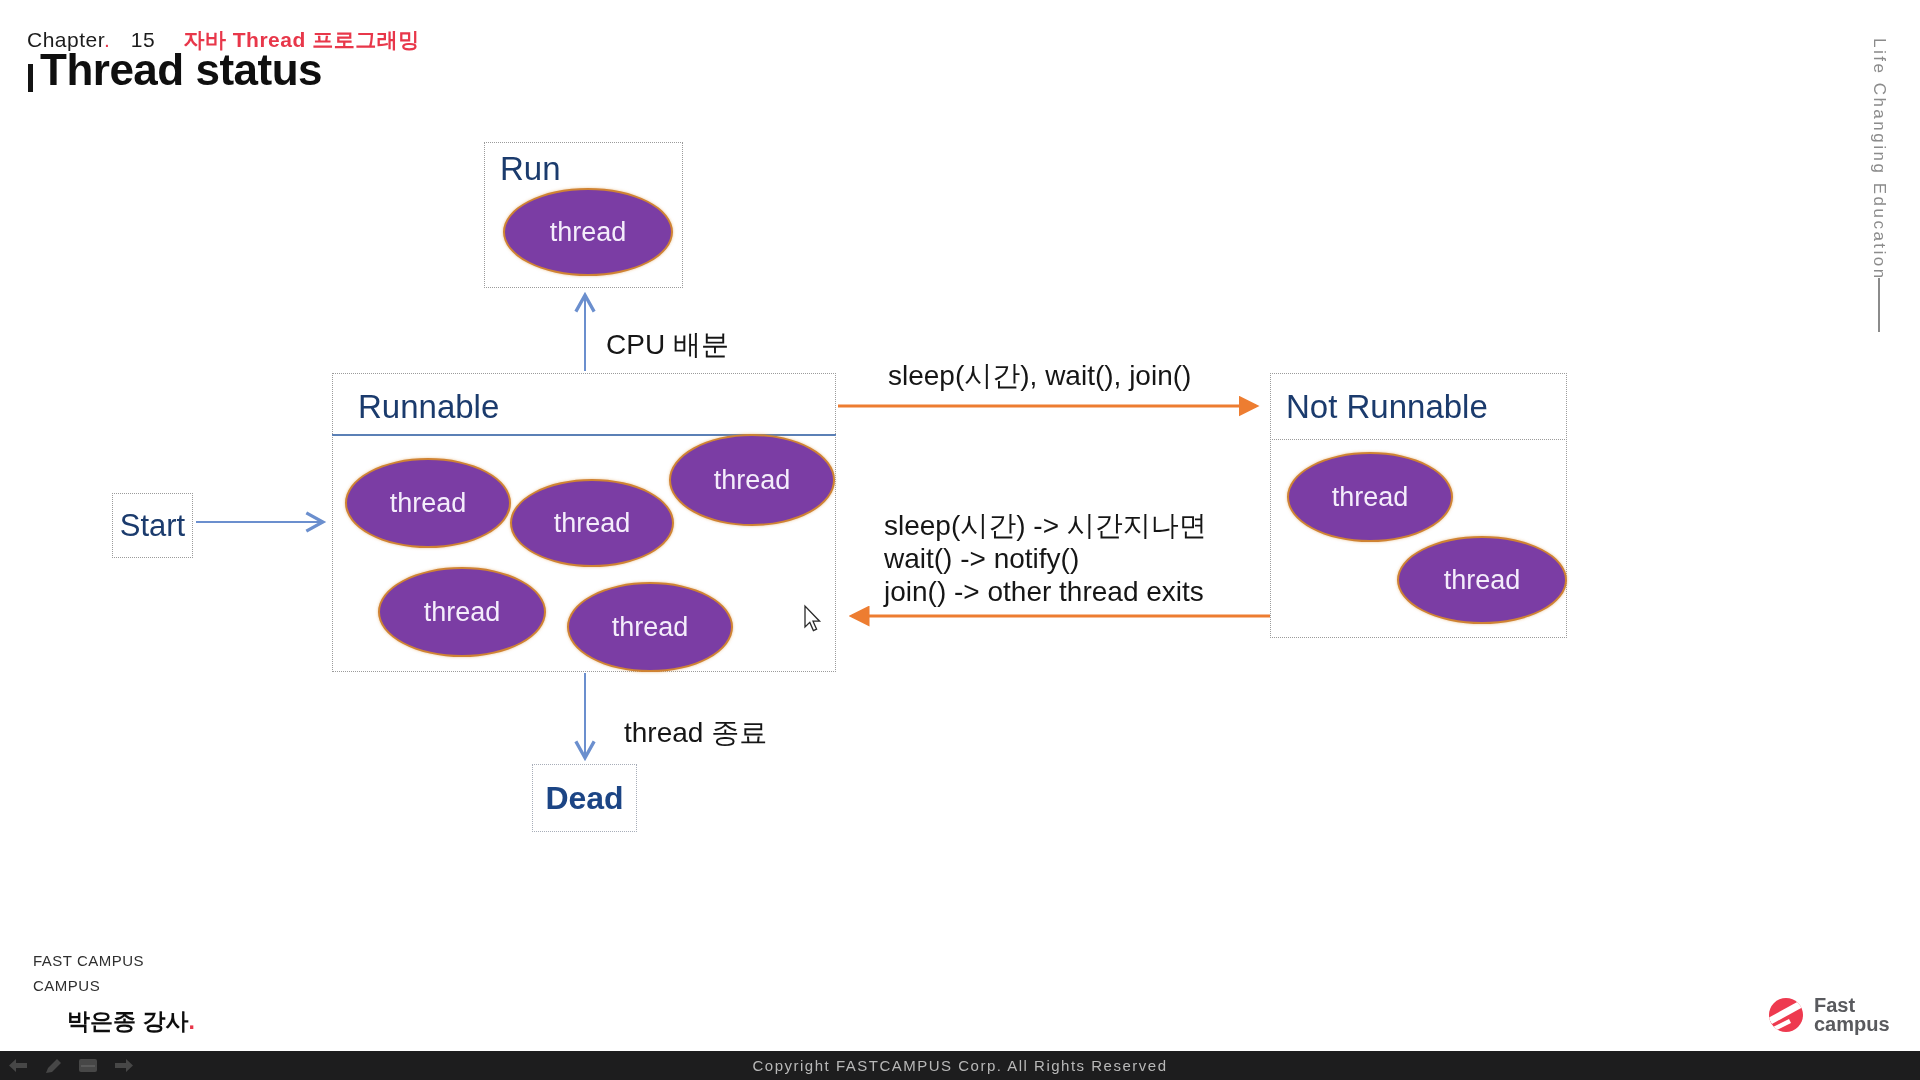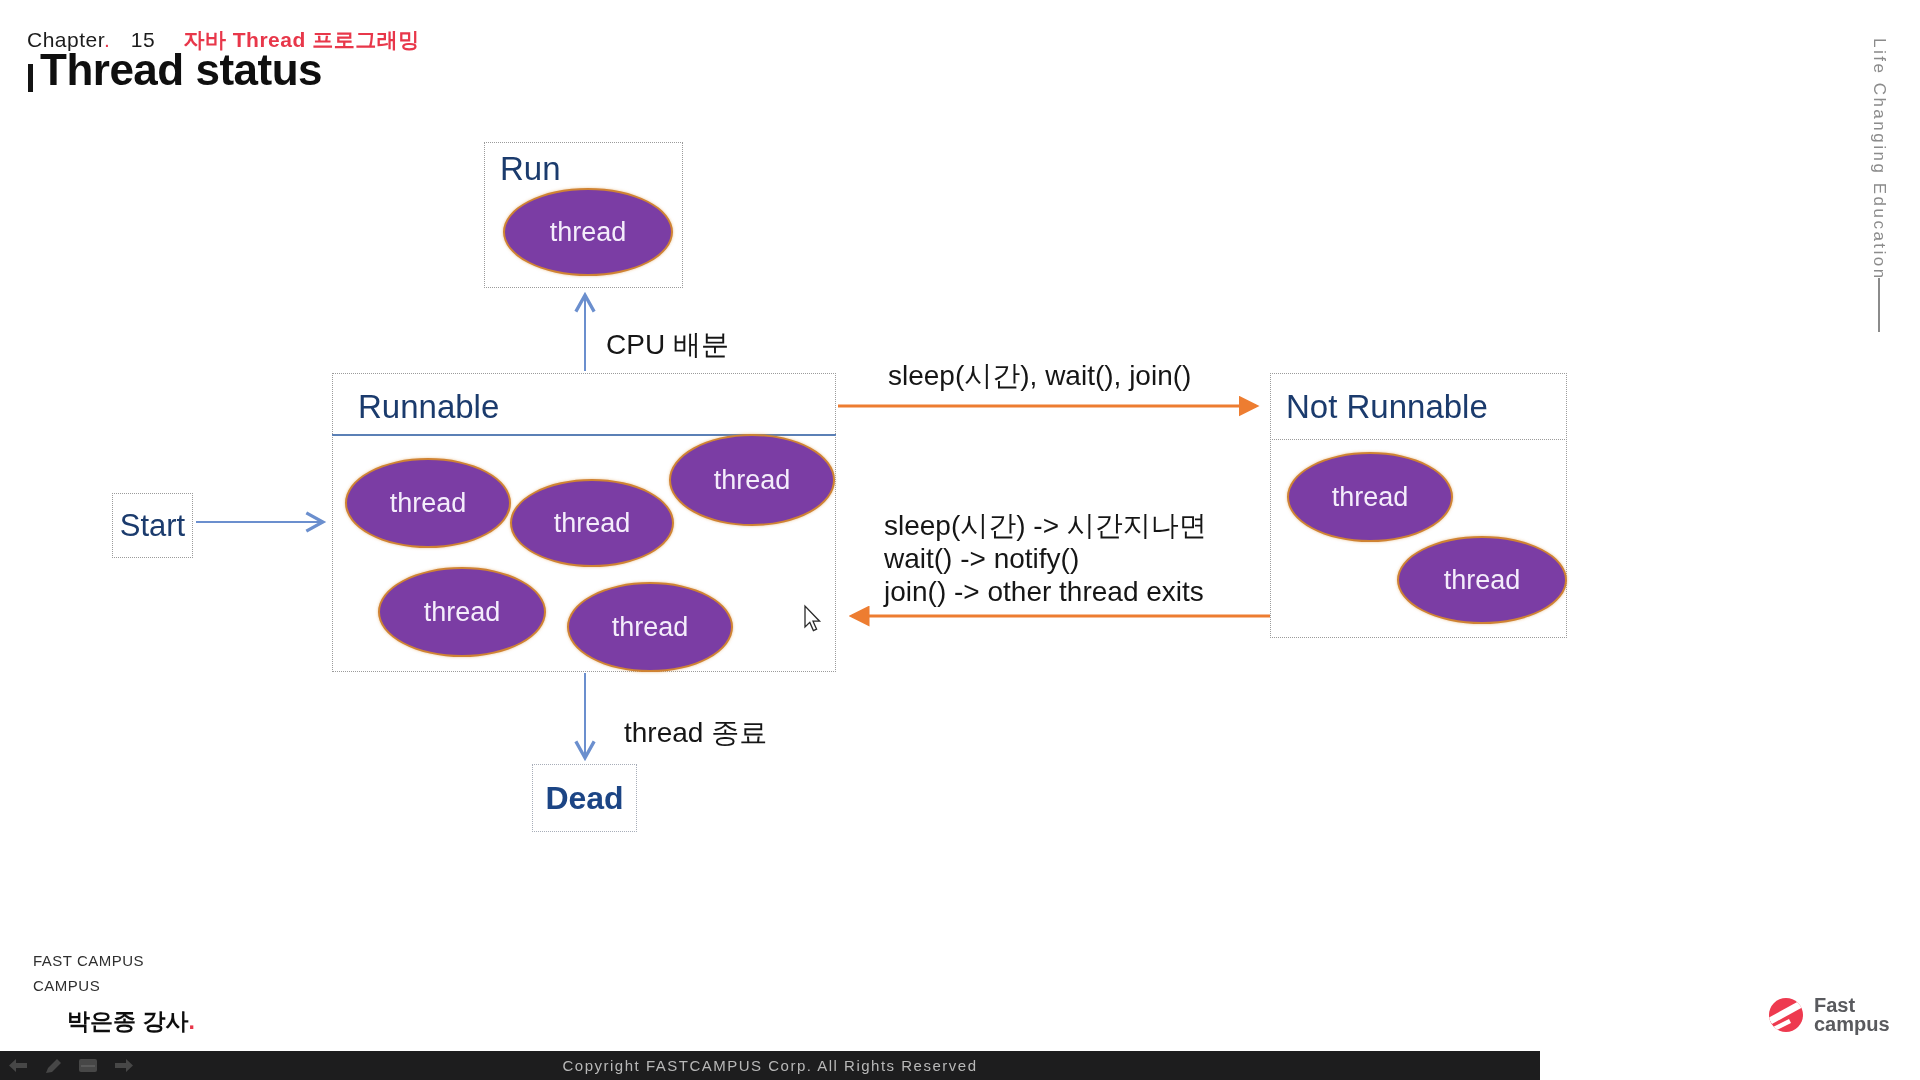--- a/index.html
+++ b/index.html
@@ -37,21 +37,21 @@
           font-size:17px;color:#8b8b8b;letter-spacing:2.5px;white-space:nowrap;}
   .v-dash{position:absolute;left:1878px;top:278px;height:54px;width:0;border-left:2px solid #8b8b8b;}
 
   
   .brand{position:absolute;left:33px;top:948px;font-size:15px;line-height:25px;color:#2f2f2f;letter-spacing:.5px;}
   .instructor{position:absolute;left:33px;top:1006px;font-size:23px;font-weight:bold;color:#0e0e0e;margin-left:34px;}
   .instructor .dot{color:#e8374a;}
   .logo{position:absolute;left:1768px;top:996px;display:flex;align-items:center;}
   .logo-text{margin-left:10px;font-size:20px;font-weight:bold;color:#595a5e;line-height:19px;}
 
-  .bottom-bar{position:absolute;left:0;top:1051px;width:1540px;height:29px;background:#1d1d1e;
+  .bottom-bar{position:absolute;left:0;top:1051px;width:1920px;height:29px;background:#1d1d1e;
               display:flex;align-items:center;justify-content:center;}
   .toolbar{position:absolute;left:8px;top:0;height:29px;display:flex;align-items:center;gap:17px;}
   .tool-icon{display:inline-flex;cursor:pointer;}
   .copyright{font-size:15px;color:#b8b8b8;letter-spacing:1.5px;}
 </style>
 </head>
 <body>
 
 <div class="slide">
 

